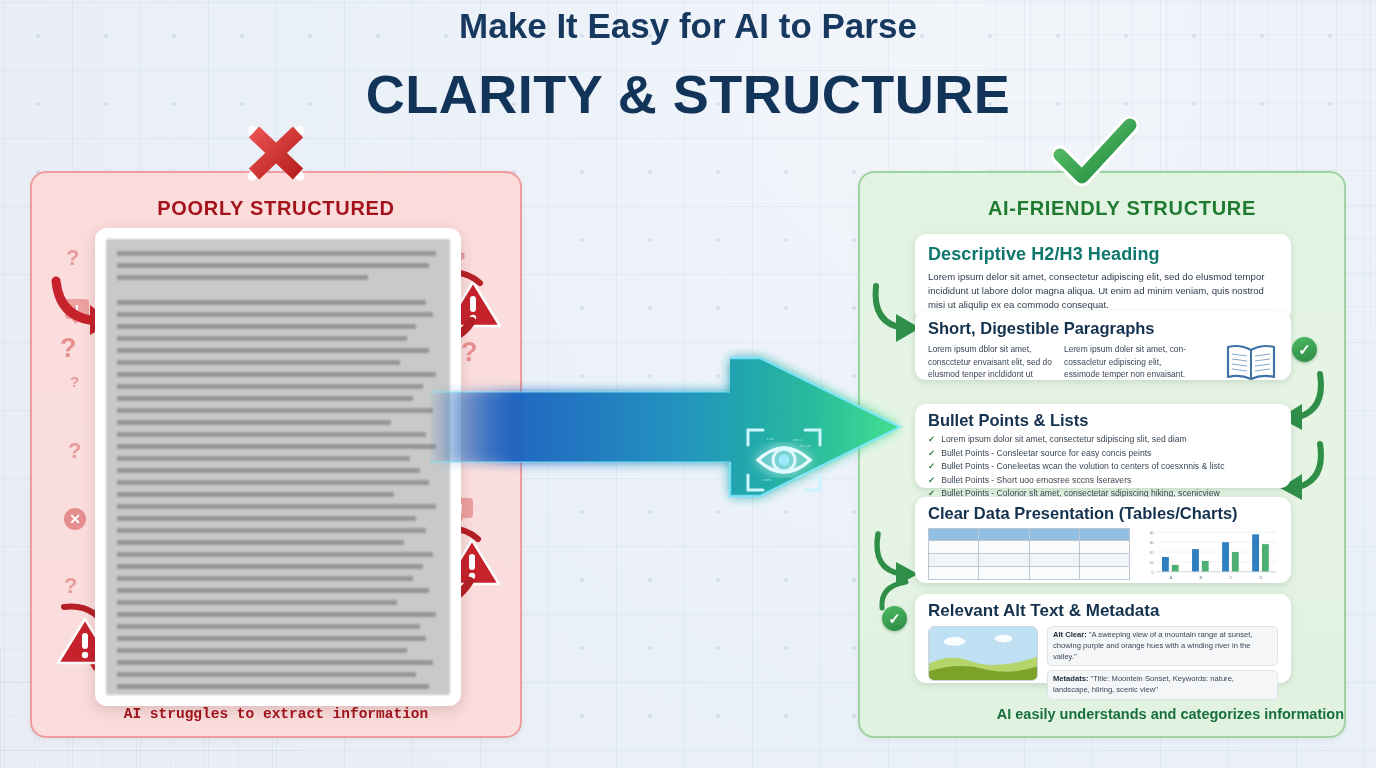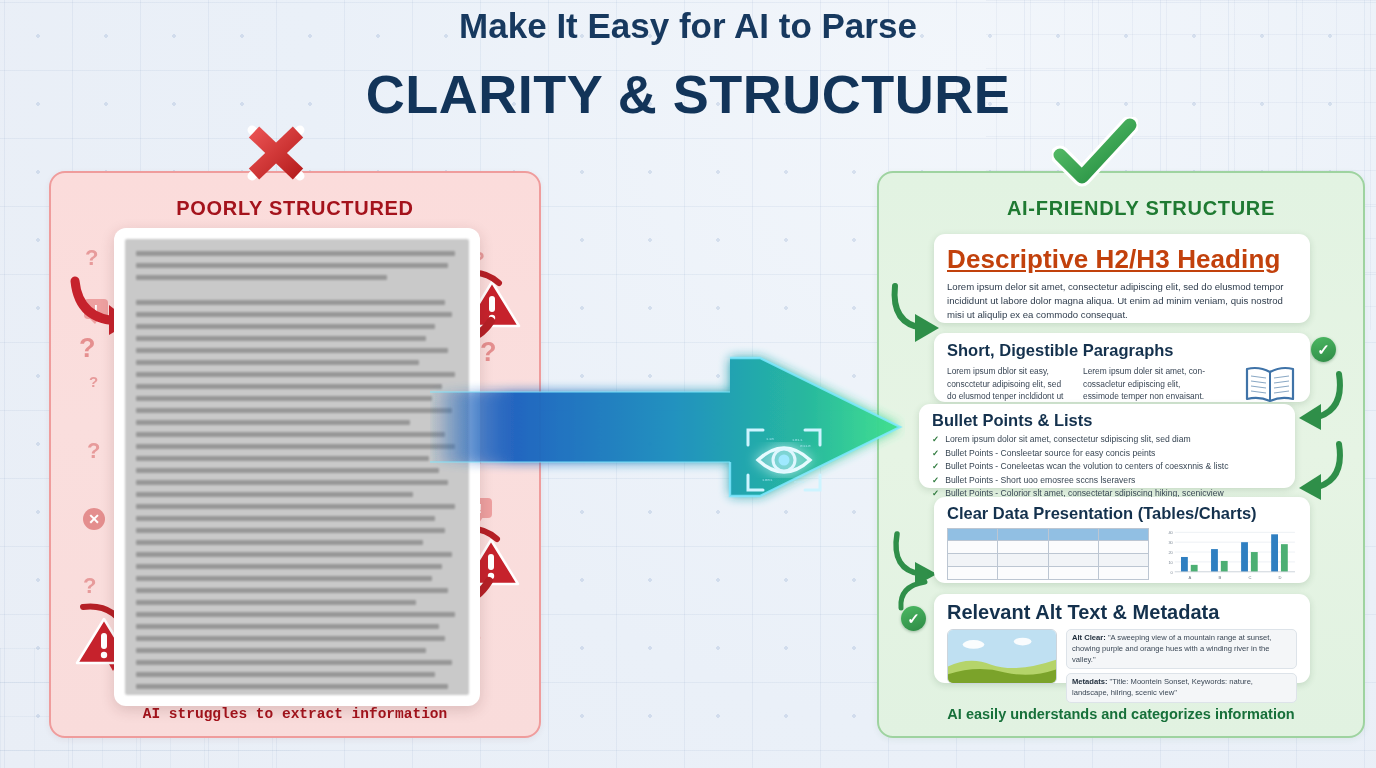--- a/index.html
+++ b/index.html
@@ -58,21 +58,21 @@
   }
   #subtitle {
     font-size: 35px; font-weight: 700; color: #17395f;
     margin-top: 7px; line-height: 1.1;
   }
   #tagline {
     font-size: 20px; color: #25405e; margin-top: 9px; font-weight: 400;
   }
 
   
-  .panel { position: absolute; border-radius: 16px; margin-left: 19px; }
+  .panel { position: absolute; border-radius: 16px; }
   #panel-bad {
     left: 30px; top: 171px; width: 492px; height: 567px;
     background: linear-gradient(180deg,#fbdcdb 0%, #fadedd 45%, #f9dcdb 100%);
     border: 2px solid #ef9c9c;
     box-shadow: 0 2px 6px rgba(120,40,40,.07);
   }
   #panel-good {
     left: 858px; top: 171px; width: 488px; height: 567px;
     background: linear-gradient(180deg,#e2f3e2 0%, #e6f4e4 50%, #e1f2e1 100%);
     border: 2px solid #9ed3a0;
@@ -82,21 +82,21 @@
     text-align: center; font-size: 20px; font-weight: 700; letter-spacing: .7px;
     margin-top: 24px;
   }
   #bad-title { color: #a4131c; }
   #good-title { color: #1f7a32; padding-left: 40px; }
   .panel-footer {
     position: absolute; bottom: 14px; left: 0; width: 100%;
     text-align: center; font-size: 14.5px; font-weight: 700;
   }
   #bad-footer { color: #a4131c; font-family: Liberation Mono, monospace; }
-  #good-footer { color: #17703a; }
+  #good-footer { color: #17703a; text-align: right; }
 
   
   #x-badge { position: absolute; left: 240px; top: 120px; width: 72px; height: 66px; z-index: 6; }
   #check-badge { position: absolute; left: 1052px; top: 117px; width: 86px; height: 70px; z-index: 6; }
 
   
   #doc-card {
     position: absolute; left: 93px; top: 226px; width: 366px; height: 478px;
     background: #fff; border-radius: 12px; padding: 11px;
     box-shadow: 0 4px 14px rgba(80,30,30,.17);
@@ -137,21 +137,21 @@
   #eye-icon { position: absolute; left: 742px; top: 423px; width: 84px; height: 74px; z-index: 8; }
 
   
   .gcard {
     position: absolute; background: #fff; border-radius: 11px;
     box-shadow: 0 2px 7px rgba(30,80,40,.16);
   }
   .gcard-title { font-weight: 700; color: #14314d; }
 
   #card1 { left: 913px; top: 232px; width: 376px; height: 89px; padding: 10px 13px; }
-  #card1 .gcard-title { font-size: 26px; color: #c2410c; letter-spacing: .1px; text-decoration: underline; }
+  #card1 .gcard-title { font-size: 18px; color: #0f766e; letter-spacing: .1px; }
   #card1 .body { font-size: 9.6px; color: #2f3d4d; line-height: 1.45; margin-top: 5px; }
 
   #card2 { left: 913px; top: 324px; width: 376px; height: 69px; padding: 8px 13px; }
   #card2 .gcard-title { font-size: 16.5px; }
   #card2 .cols { display: flex; gap: 12px; margin-top: 5px; align-items: flex-start; }
   #card2 .col { font-size: 8.4px; color: #394655; line-height: 1.5; width: 124px; }
   #book-icon { width: 54px; height: 40px; margin-left: auto; }
 
   #card3 { left: 913px; top: 402px; width: 376px; height: 84px; padding: 7px 13px; }
   #card3 .gcard-title { font-size: 16.5px; }
@@ -163,21 +163,21 @@
   #card4 .gcard-title { font-size: 16.5px; }
   #card4 .row { display: flex; gap: 10px; margin-top: 5px; }
   #mini-table { border-collapse: collapse; width: 205px; height: 52px; }
   #mini-table td { border: 1px solid #bcc6d2; }
   #mini-table thead td { background: #91bfe3; height: 12px; }
   #mini-table tbody tr:nth-child(odd) td { background: #fbfcfd; }
   #mini-table tbody tr:nth-child(even) td { background: #f1f4f7; }
   #mini-chart { width: 140px; height: 55px; }
 
   #card5 { left: 913px; top: 592px; width: 376px; height: 89px; padding: 7px 13px; }
-  #card5 .gcard-title { font-size: 20px; }
+  #card5 .gcard-title { font-size: 17px; }
   #card5 .row { display: flex; gap: 9px; margin-top: 5px; }
   #thumb { width: 110px; height: 55px; border-radius: 6px; border: 1px solid #ccd5dd; overflow: hidden; }
   .metabox {
     background: #f4f6f8; border: 1px solid #dde3e9; border-radius: 5px;
     padding: 3px 5px; font-size: 7.6px; color: #3a4755; line-height: 1.42;
   }
   .metabox b { color: #1d2b3a; }
 
   .garrow { position: absolute; }
   .gcheck {
@@ -397,43 +397,43 @@
     <svg class="garrow" style="left:420px;top:265px;width:48px;height:66px;" viewBox="0 0 48 66">
       <path d="M40 6 Q46 44 14 50" fill="none" stroke="#2f8f49" stroke-width="6" stroke-linecap="round"></path>
       <path d="M22 36 L0 50 L22 62 Z" fill="#2f8f49"></path>
     </svg>
 
     <div id="card1" class="gcard" style="left:55px;top:61px;">
       <div class="gcard-title">Descriptive H2/H3 Heading</div>
       <div class="body">Lorem ipsum delor sit amet, consectetur adipiscing elit, sed do elusmod tempor incididunt ut labore dolor magna aliqua. Ut enim ad minim veniam, quis nostrod misi ut aliqulip ex ea commodo consequat.</div>
     </div>
 
-    <div id="card2" class="gcard" style="left:55px;top:160px;">
+    <div id="card2" class="gcard" style="left:55px;top:138px;">
       <div class="gcard-title">Short, Digestible Paragraphs</div>
       <div class="cols">
-        <div class="col">Lorem ipsum dblor sit easy, conscctetur adipisoing elit, sed do elusmod tenper incldidont ut</div>
+        <div class="col">Lorem ipsum dblor sit amet, conscctetur envaisant elit, sed do elusmod tenper incldidont ut</div>
         <div class="col">Lerem ipsum doler sit amet, con-cossacletur edipiscing elit, essimode temper non envaisant.</div>
         <svg id="book-icon" viewBox="0 0 54 40">
           <path d="M27 7 Q16 1 4 4 L4 34 Q16 31 27 36 Q38 31 50 34 L50 4 Q38 1 27 7 Z" fill="#fff" stroke="#3f73a8" stroke-width="2.2" stroke-linejoin="round"></path>
           <path d="M27 7 L27 36" stroke="#3f73a8" stroke-width="2"></path>
           <g stroke="#8aa8c4" stroke-width="1.2">
             <line x1="8" y1="11" x2="23" y2="13"></line>
               <line x1="8" y1="16" x2="23" y2="18"></line>
             <line x1="8" y1="21" x2="23" y2="23"></line>
               <line x1="8" y1="26" x2="23" y2="28"></line>
             <line x1="31" y1="13" x2="46" y2="11"></line>
               <line x1="31" y1="18" x2="46" y2="16"></line>
             <line x1="31" y1="23" x2="46" y2="21"></line>
               <line x1="31" y1="28" x2="46" y2="26"></line>
           </g>
         </svg>
       </div>
     </div>
 
-    <div id="card3" class="gcard" style="left:40px;top:231px;">
+    <div id="card3" class="gcard" style="left:55px;top:231px;">
       <div class="gcard-title">Bullet Points &amp; Lists</div>
       <ul>
         <li>
             <span class="chk">✓</span>
             <span>Lorem ipsum dolor sit amet, consectetur sdipiscing slit, sed diam</span>
           </li>
         <li>
             <span class="chk">✓</span>
             <span>Bullet Points - Consleetar source for easy concis peints</span>
           </li>

